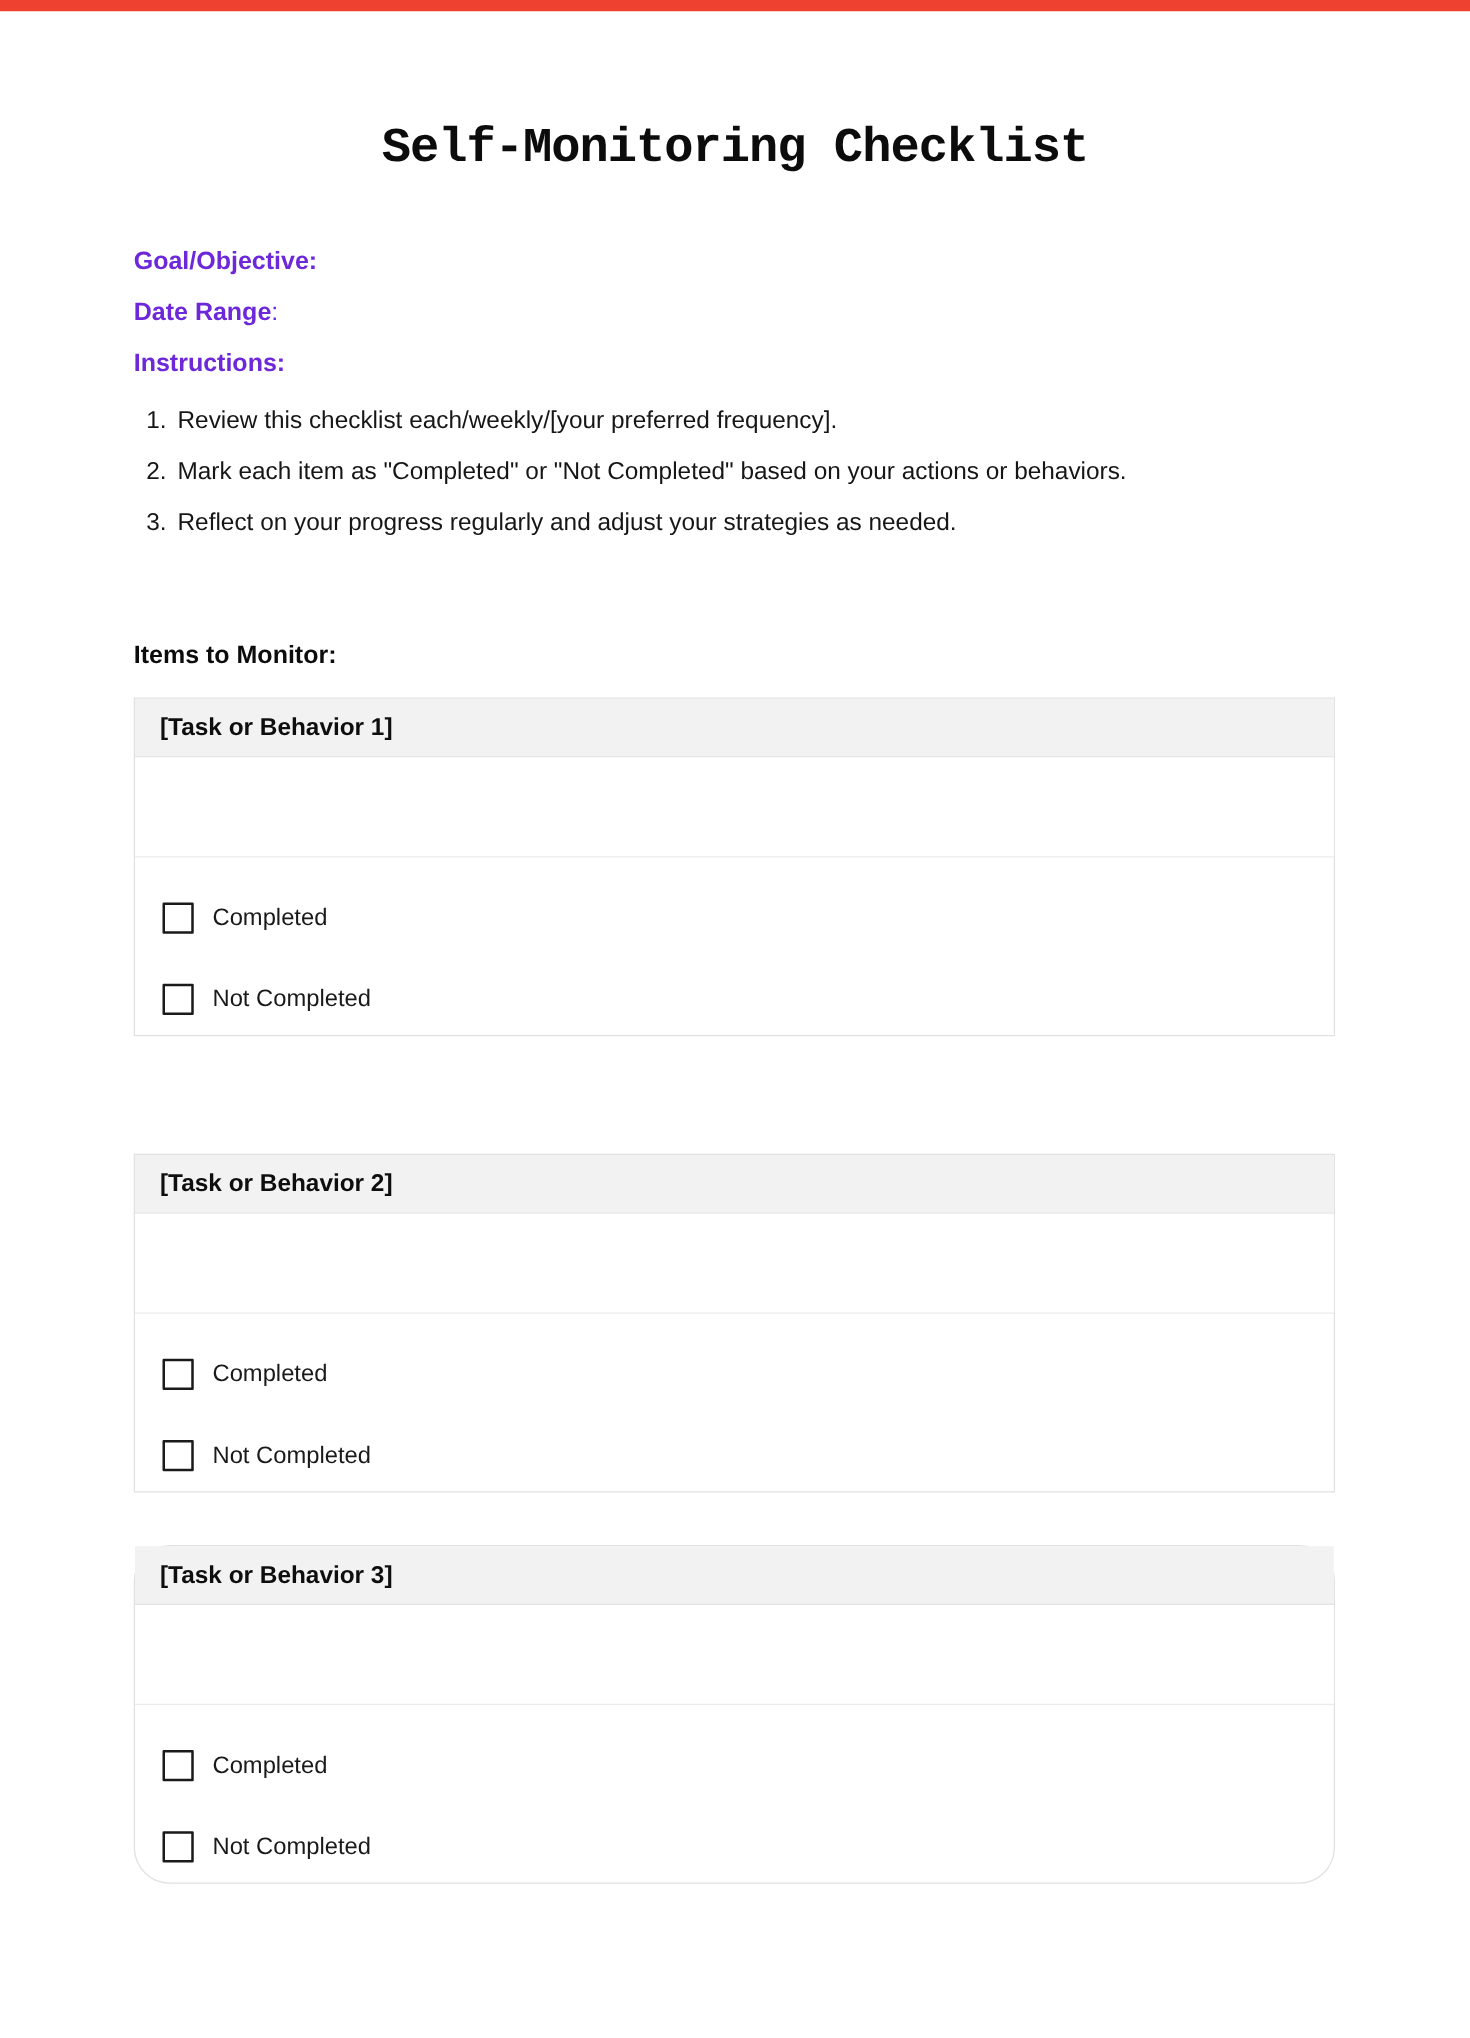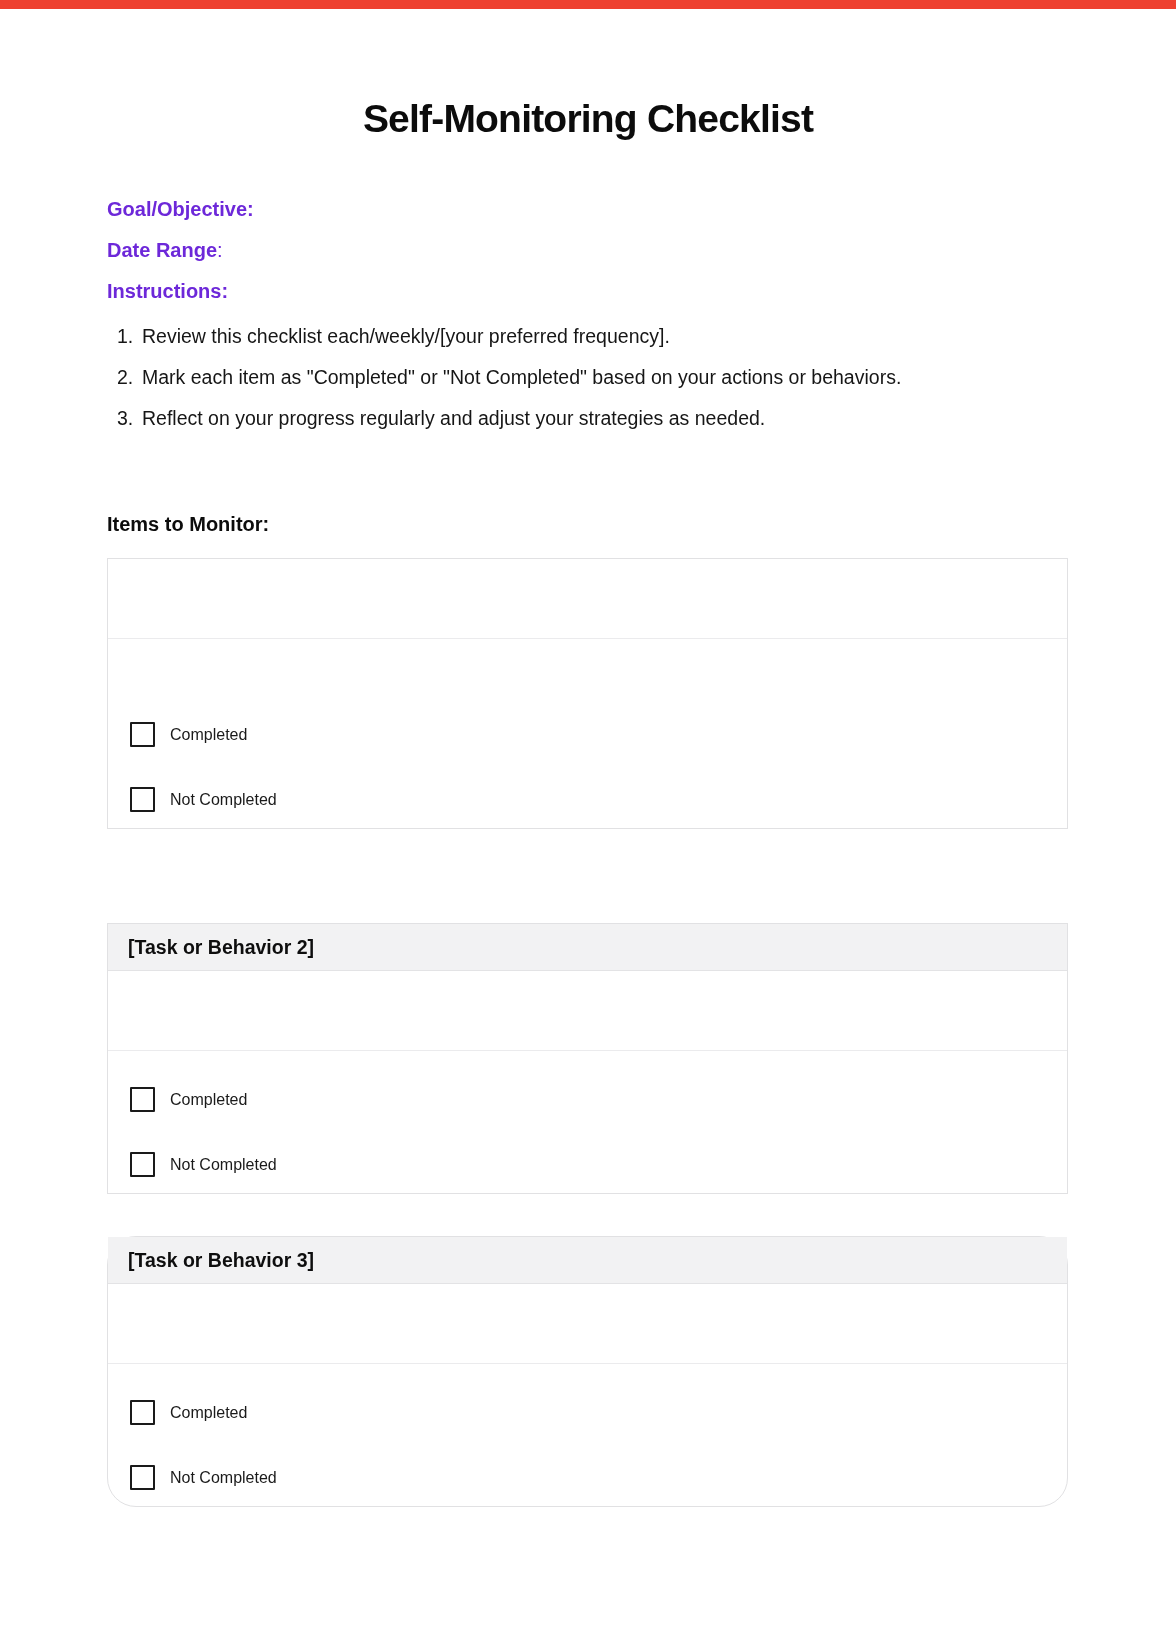--- a/index.html
+++ b/index.html
@@ -17,20 +17,21 @@
     background: #ee4130;
   }
   .title {
     position: absolute; top: 97px; left: 0;
     width: 1176px;
     text-align: center;
     font-size: 39px; font-weight: bold;
     letter-spacing: -0.8px;
     line-height: 44px;
     color: #0c0c0c;
+    font-family: Liberation Mono, monospace;
   }
   .meta {
     position: absolute; left: 107px;
     font-size: 20px; font-weight: bold;
     line-height: 24px;
     color: #6d28d9;
     white-space: nowrap;
   }
   .meta .colon-regular { font-weight: normal; }
   .meta-goal { top: 197px; }
@@ -81,21 +82,21 @@
   .check-row-2 { top: 212px; margin-top: 16px; }
   .checkbox {
     width: 25px; height: 25px;
     box-sizing: border-box;
     border: 2px solid #1a1a1a;
     border-radius: 1px;
     background: #ffffff;
     flex: none;
   }
   .check-label {
-    font-size: 16px;
+    font-size: 19px;
     color: #1a1a1a;
     white-space: nowrap;
   }
 </style>
 </head>
 <body>
 
 <div class="topbar" style="background: rgb(238, 65, 48);"></div>
 
 <div class="title">Self-Monitoring Checklist</div>
@@ -121,20 +122,23 @@
   </div>
   <div class="li">
     <span class="num">3.</span>
     <span>Reflect on your progress regularly and adjust your strategies as needed.</span>
   </div>
 </div>
 
 <div class="section-heading">Items to Monitor:</div>
 
 <div class="card card-1">
+  <div class="card-header">
+    <span>[Task or Behavior 1]</span>
+  </div>
   <div class="card-desc"></div>
   <div class="check-row check-row-1">
     <span class="checkbox"></span>
     <span class="check-label">Completed</span>
   </div>
   <div class="check-row check-row-2">
     <span class="checkbox"></span>
     <span class="check-label">Not Completed</span>
   </div>
 </div>

